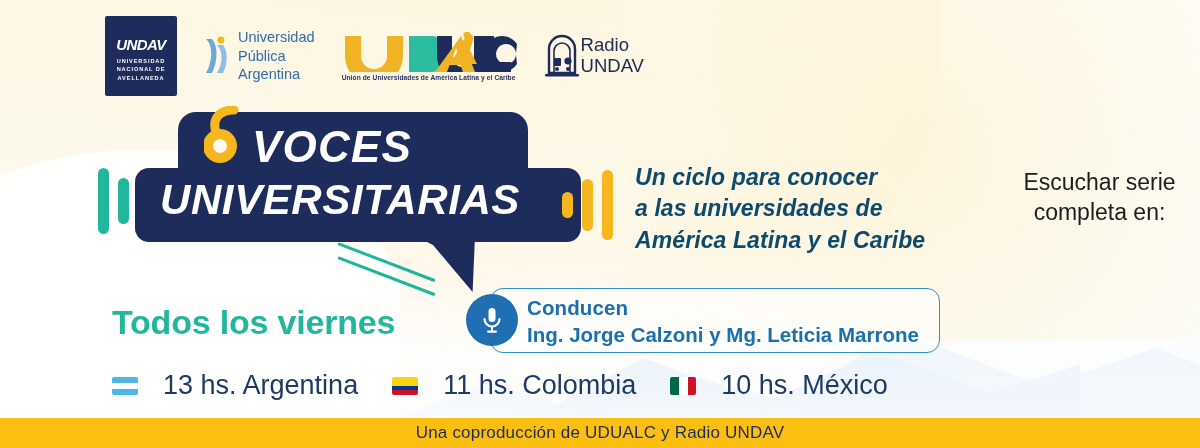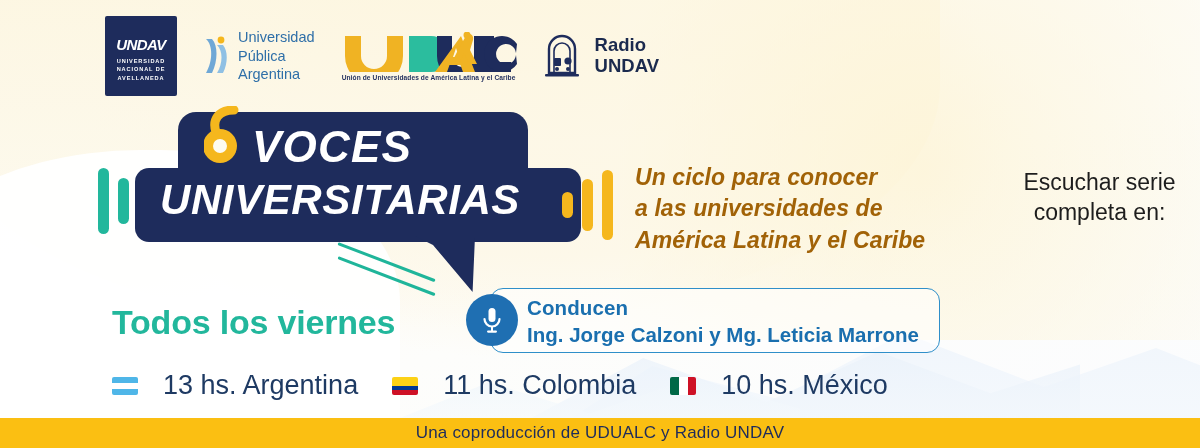--- a/index.html
+++ b/index.html
@@ -65,21 +65,21 @@
     color:#ffffff; font-size:5.6px; font-weight:700; letter-spacing:.9px;
     line-height:1.55; text-align:center; white-space:pre-line;
   }
 
   .upa { display:flex; align-items:center; gap:9px; }
   .upa-text { color:#2f6fa8; font-size:14.5px; line-height:1.28; white-space:pre-line; }
 
   .udualc { display:flex; flex-direction:column; align-items:center; gap:2px; }
   .udualc-sub { color:#1e2c5c; font-size:6.6px; font-weight:700; letter-spacing:.1px; }
 
-  .radio { display:flex; align-items:center; gap:14px;font-weight:bold; }
+  .radio { display:flex; align-items:center; gap:0; }
   .radio-text { color:#1b2a4e; font-size:18.5px; line-height:1.12; white-space:pre-line; }
 
   
   .hero { position:absolute; left:100px; top:112px; width:560px; height:170px; }
 
   .bubble-top {
     position:absolute; left:78px; top:0px; width:350px; height:64px;
     background:#1e2c5c; border-radius:18px 18px 6px 6px;
   }
   .bubble-bot {
@@ -111,21 +111,21 @@
   }
 
   .mic-hero { position:absolute; left:104px; top:-6px; z-index:5; }
 
   .waves { position:absolute; display:flex; align-items:center; gap:9px; }
   .waves i { display:block; border-radius:6px; }
 
   
   .tagline {
     position:absolute; left:635px; top:162px;
-    color:#a16207; font-size:23px; font-weight:700; font-style:italic;
+    color:#0c4a6e; font-size:23px; font-weight:700; font-style:italic;
     line-height:1.36; white-space:pre-line; letter-spacing:.1px;
   }
 
   
   .spotify-block { position:absolute; left:977px; top:168px; width:245px; text-align:center; }
   .spotify-label {
     color:#1d1d1d; font-size:23px; line-height:1.3; white-space:pre-line;
   }
   .spotify-logo { margin-top:16px; display:flex; align-items:center; justify-content:center; gap:9px; }
   .spotify-word { color:#18b955; font-size:34px; font-weight:700; letter-spacing:-.6px; }

